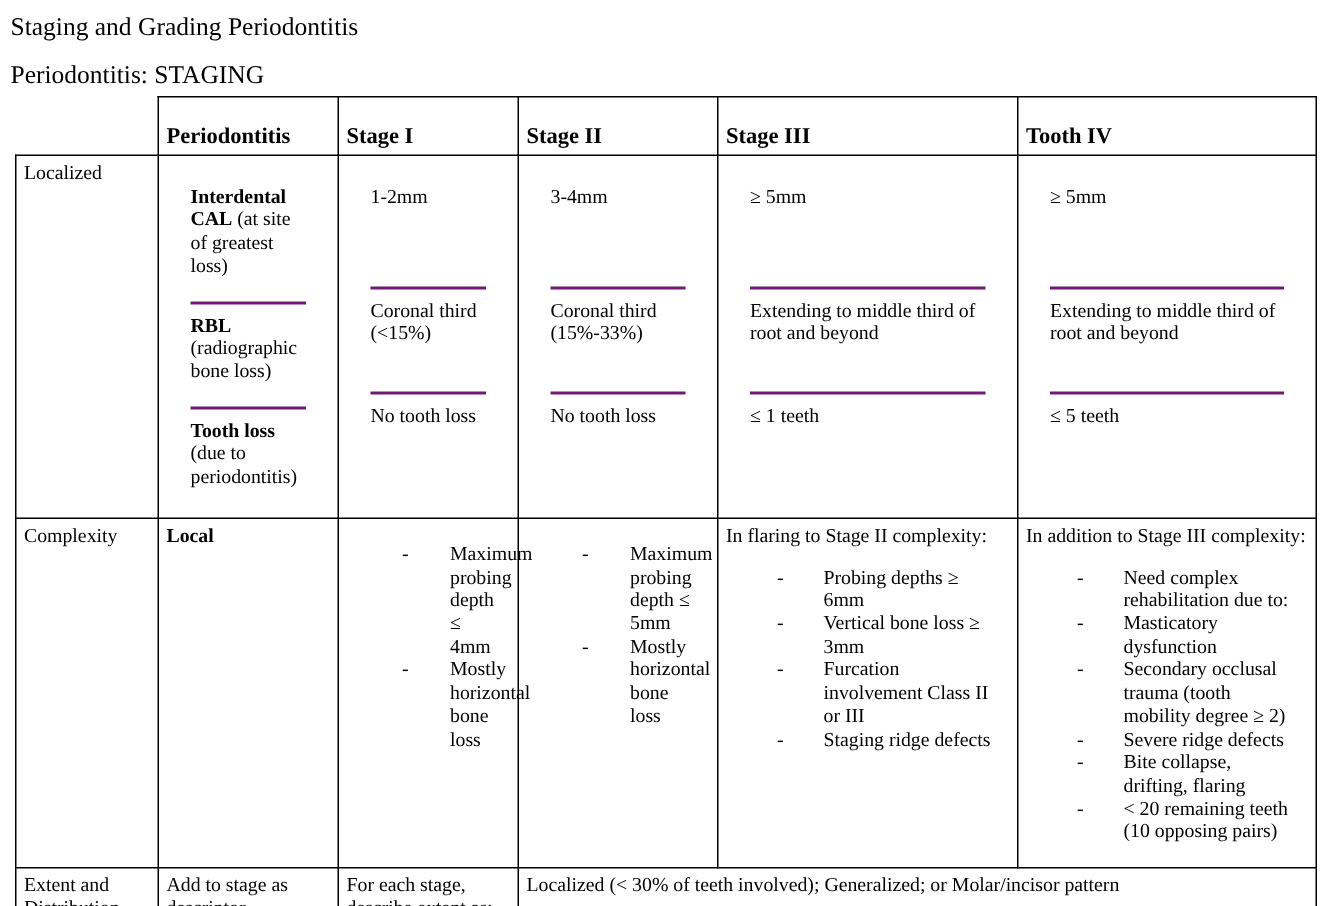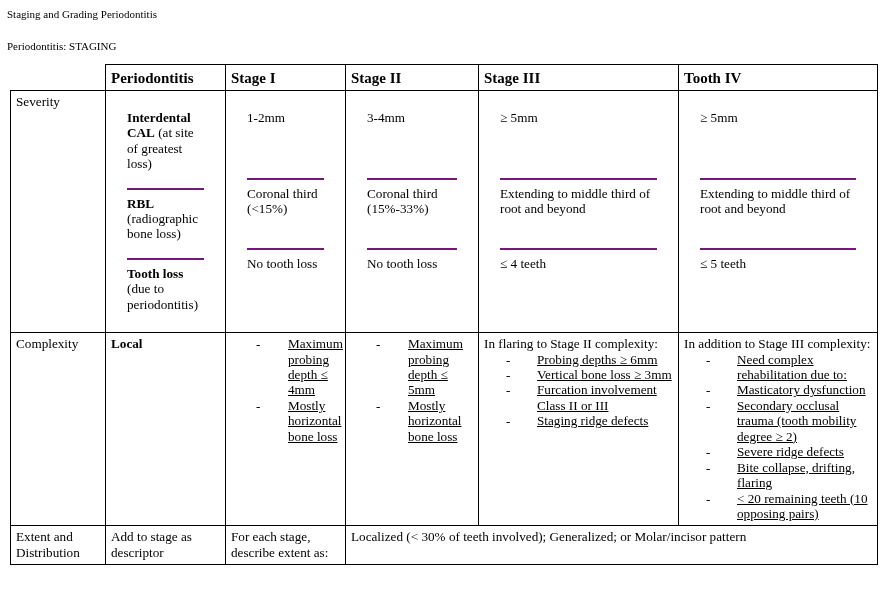--- a/index.html
+++ b/index.html
@@ -16,21 +16,21 @@
     overflow: hidden;
     position: relative;
   }
   .page {
     position: relative;
     width: 886px;
     height: 604px;
     box-sizing: border-box;
   }
   .doc-line {
-    font-size: 11px;
+    font-size: 17px;
     line-height: 1.15;
     color: #000;
     white-space: pre;
   }
   #title-1 { position: absolute; left: 7px; top: 8px; }
   #title-2 { position: absolute; left: 7px; top: 40px; }
 
   .grid-table {
     position: absolute;
     left: 10px;
@@ -52,21 +52,21 @@
   col.c-perio   { width: 120px; }
   col.c-s1      { width: 120px; }
   col.c-s2      { width: 133px; }
   col.c-s3      { width: 200px; }
   col.c-s4      { width: 199px; }
 
   
   tr.header-row td {
     font-weight: bold;
     font-size: 15px;
-    padding-top: 5px;
+    padding-top: 18px;
     padding-bottom: 3px;
     line-height: 1.12;
   }
   td.blank-corner {
     border: none;
     background: transparent;
   }
   .bold { font-weight: bold; }
 
   
@@ -75,23 +75,22 @@
     border-top: 2px solid #701a75;
     margin-top: 7px;
     padding-top: 6px;
   }
   .sub-pad-1 { min-height: 52px; }
   .sub-pad-2 { min-height: 46px; }
 
   
   ul.dash-list {
     list-style: none;
-    margin: 0;
+    margin: 12px;
     padding: 0;
-    text-decoration: underline;
   }
   ul.dash-list > li {
     position: relative;
     padding-left: 57px;
     margin: 0;
     line-height: 1.17;
   }
   ul.dash-list > li::before {
     content: "-";
     position: absolute;
@@ -130,21 +129,21 @@
       <tr class="header-row">
         <td class="blank-corner"></td>
         <td>Periodontitis</td>
         <td>Stage I</td>
         <td>Stage II</td>
         <td>Stage III</td>
         <td>Tooth IV</td>
       </tr>
 
       <tr>
-        <td>Severity</td>
+        <td>Localized</td>
 
         <td>
           <div class="sub-block sub-pad-1"><span class="bold">Interdental CAL</span><span> (at site of greatest loss)</span></div>
           <div class="sub-block ruled sub-pad-2"><span class="bold">RBL</span><span> (radiographic bone loss)</span></div>
           <div class="sub-block ruled"><span class="bold">Tooth loss</span><span> (due to periodontitis)</span></div>
         </td>
 
         <td>
           <div class="sub-block sub-pad-1">1-2mm</div>
           <div class="sub-block ruled sub-pad-2">Coronal third (&lt;15%)</div>
@@ -153,21 +152,21 @@
 
         <td>
           <div class="sub-block sub-pad-1">3-4mm</div>
           <div class="sub-block ruled sub-pad-2">Coronal third (15%-33%)</div>
           <div class="sub-block ruled">No tooth loss</div>
         </td>
 
         <td>
           <div class="sub-block sub-pad-1">≥ 5mm</div>
           <div class="sub-block ruled sub-pad-2">Extending to middle third of root and beyond</div>
-          <div class="sub-block ruled">≤ 4 teeth</div>
+          <div class="sub-block ruled">≤ 1 teeth</div>
         </td>
 
         <td>
           <div class="sub-block sub-pad-1">≥ 5mm</div>
           <div class="sub-block ruled sub-pad-2">Extending to middle third of root and beyond</div>
           <div class="sub-block ruled">≤ 5 teeth</div>
         </td>
       </tr>
 
       <tr>

